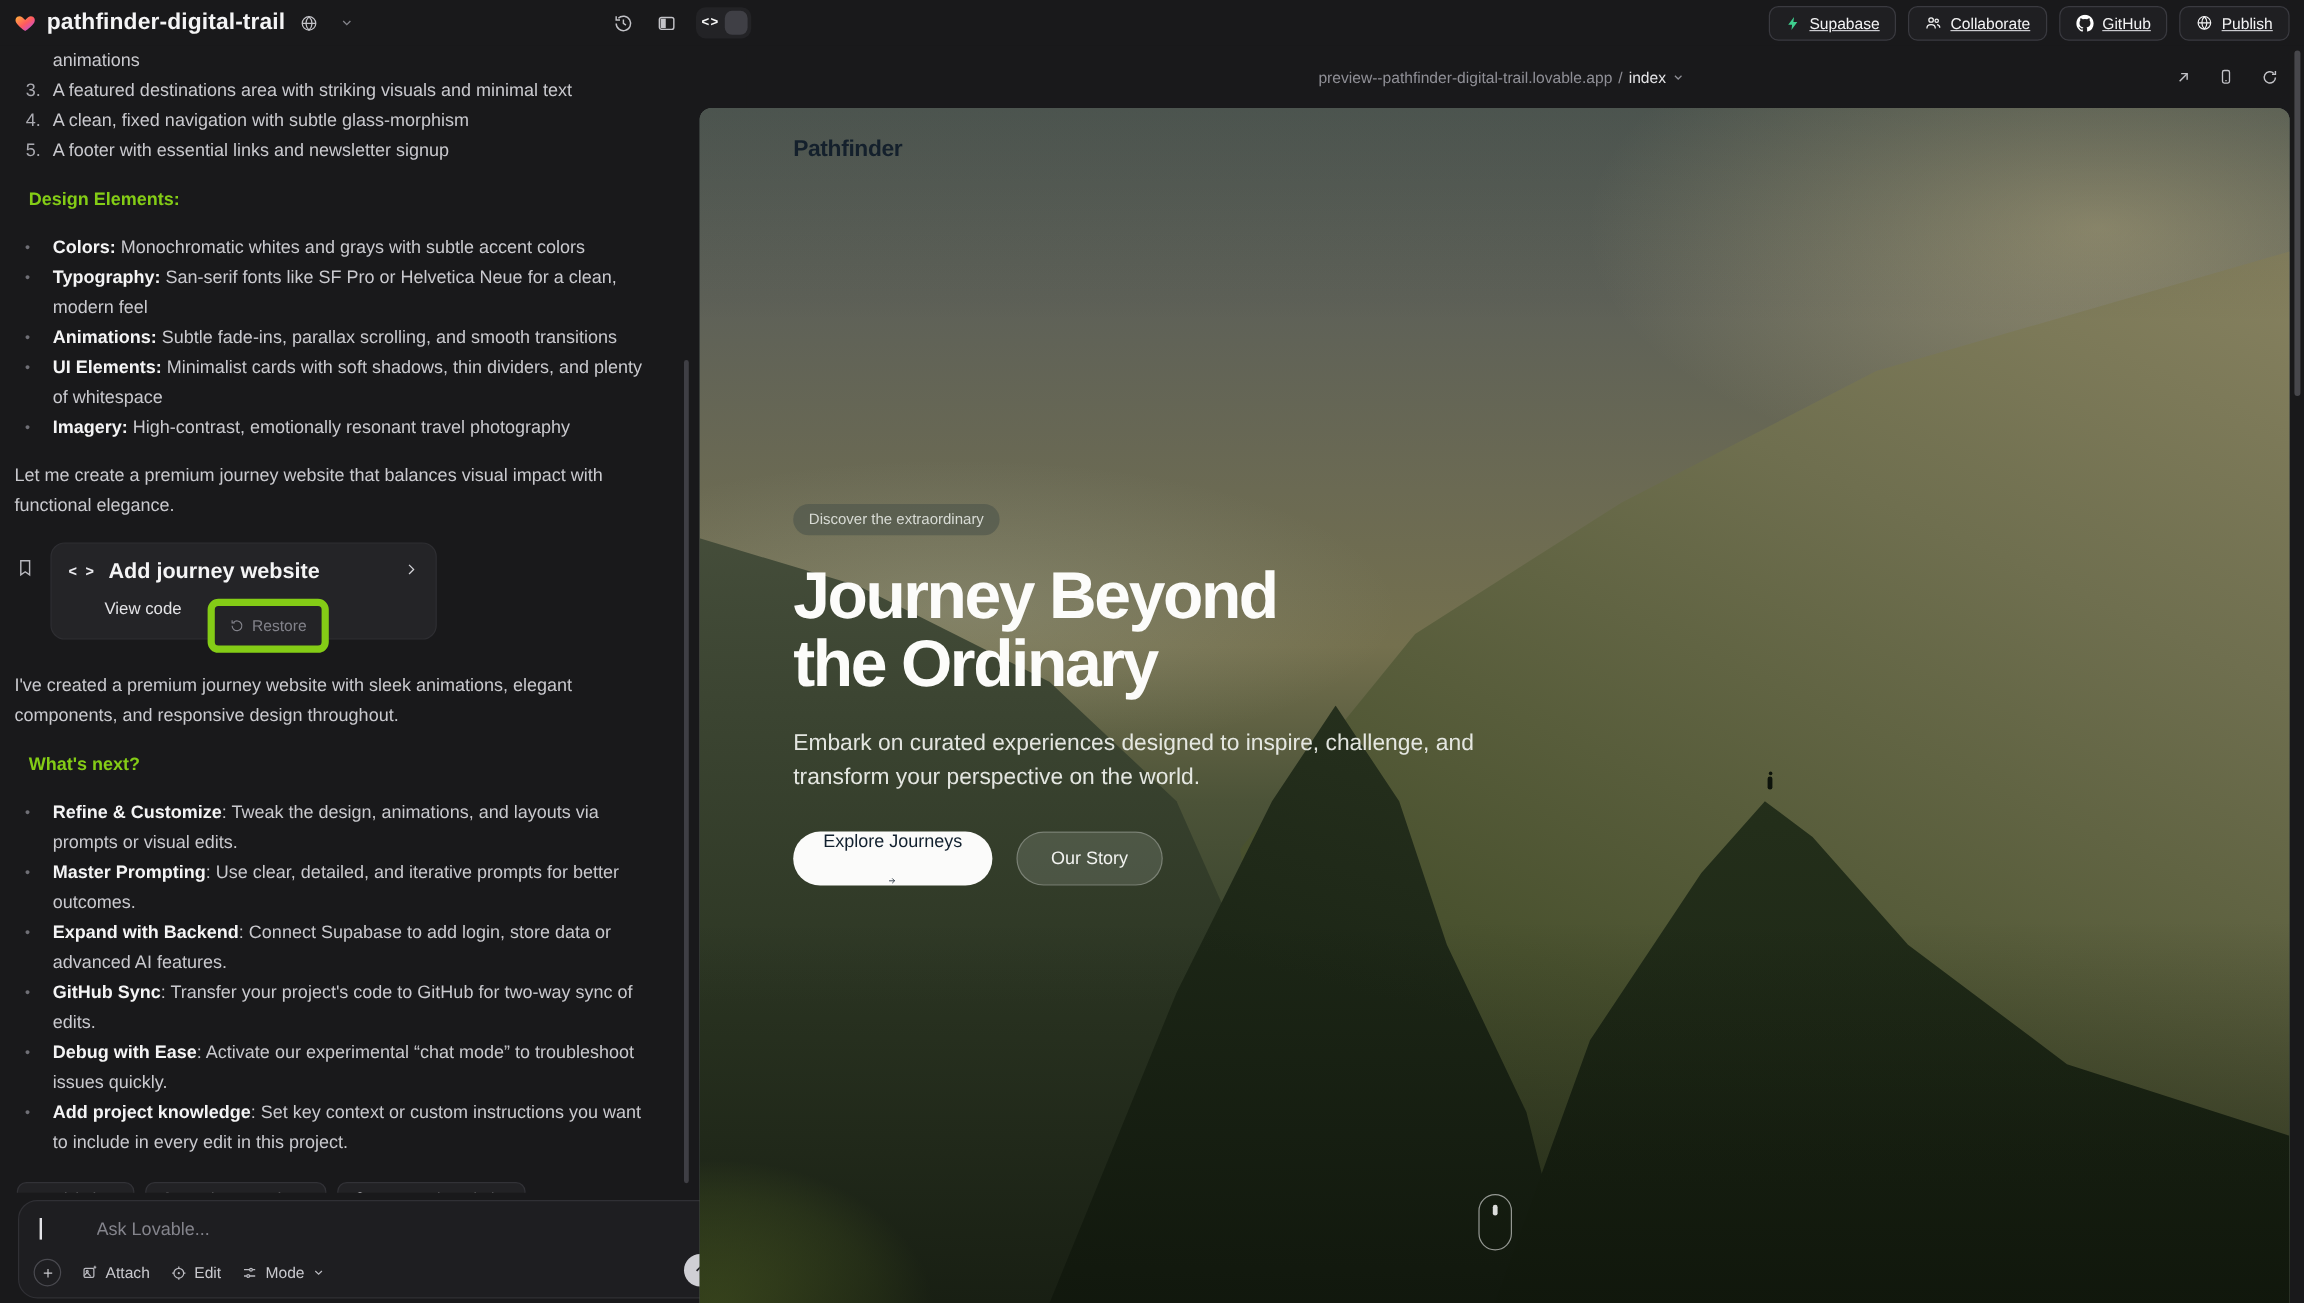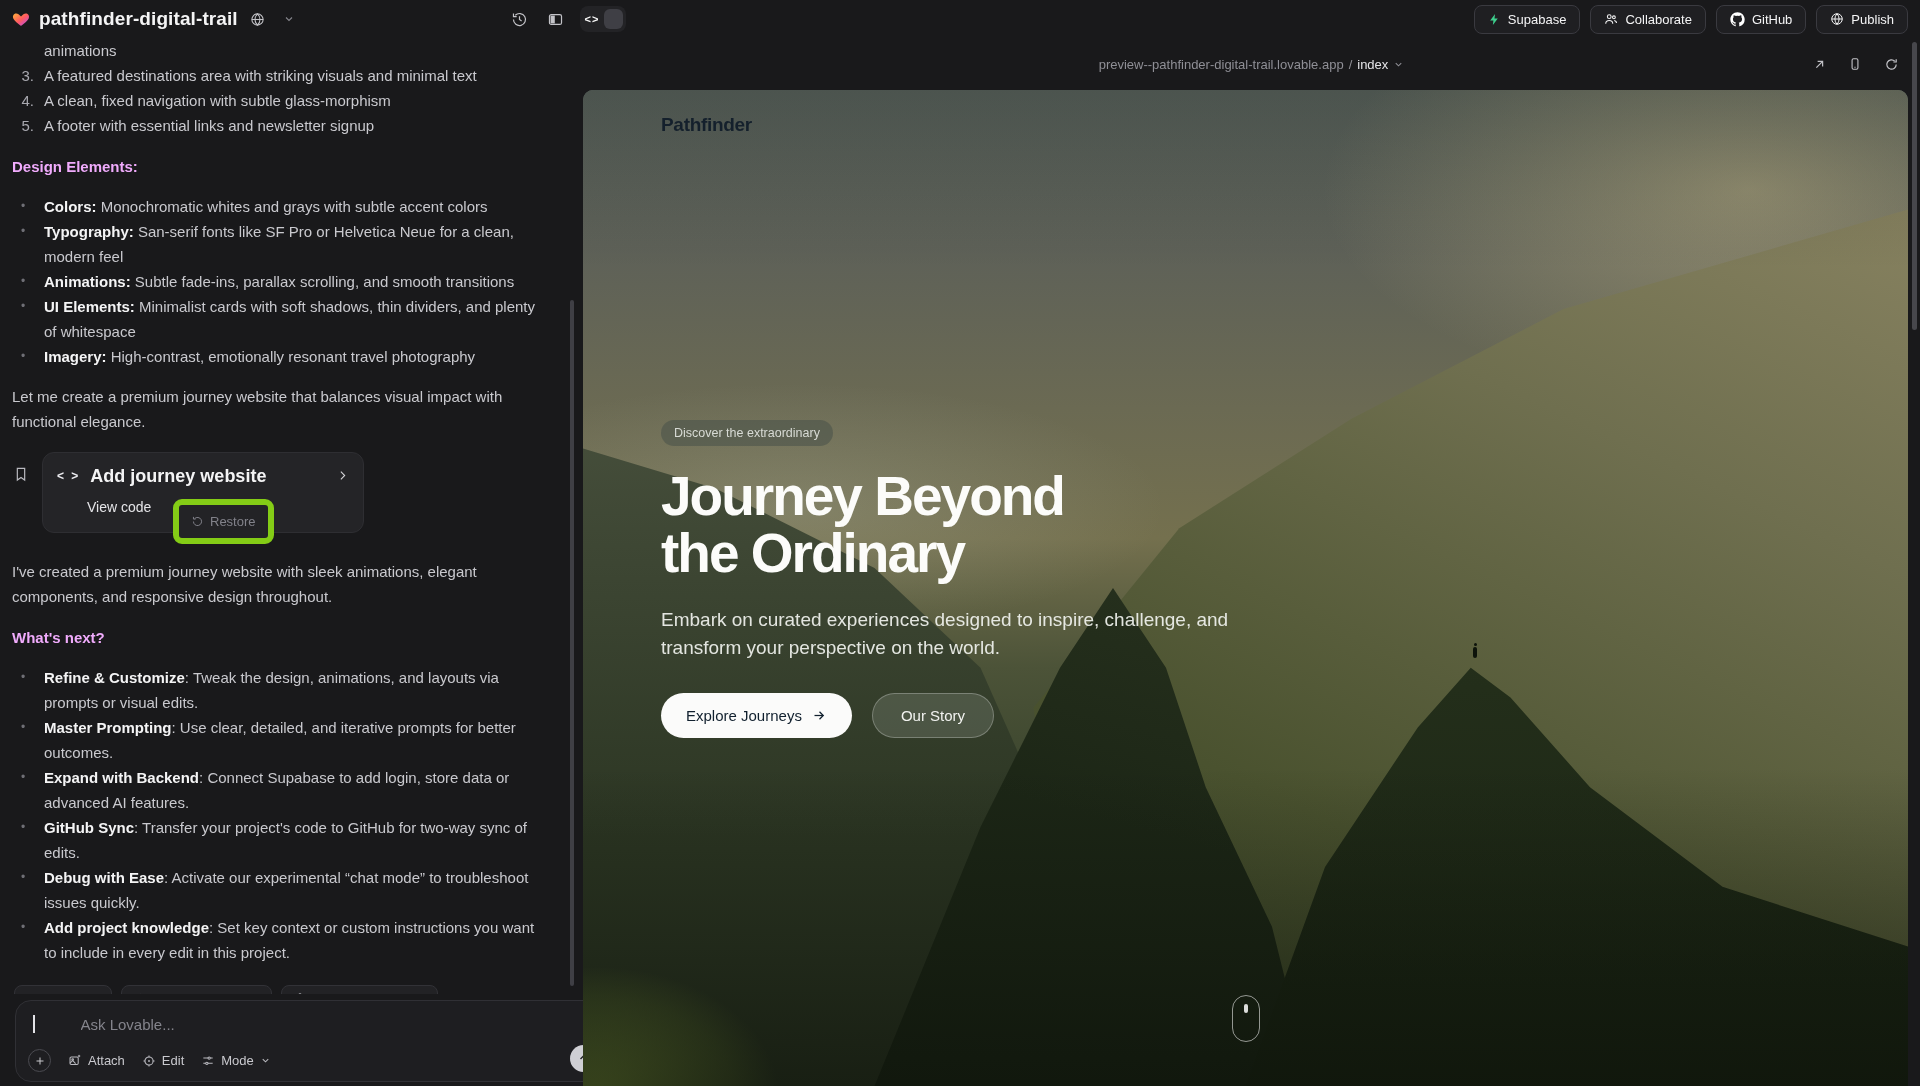--- a/index.html
+++ b/index.html
@@ -11,34 +11,34 @@
   .topbar { position:absolute; top:0; left:0; right:0; height:38px; display:flex; align-items:center; padding:0 12px; background:#19191b; z-index:50; }
   .tb-left { display:flex; align-items:center; gap:9px; }
   .logo-heart { width:18px; height:18px; display:flex; }
   .project-name { font-size:19px; font-weight:700; color:#f4f4f5; letter-spacing:.1px; cursor:pointer; }
   .tb-ico { color:#c3c3c8; display:flex; align-items:center; justify-content:center; width:22px; height:22px; cursor:pointer; }
   .tb-ico.dim { color:#85858c; }
   .tb-mid { position:absolute; left:508px; top:0; height:38px; display:flex; align-items:center; gap:14px; }
   .code-toggle { width:46px; height:26px; background:#232326; border-radius:8px; position:relative; display:flex; align-items:center; cursor:pointer; }
   .code-toggle .glyph { width:24px; text-align:center; color:#fafafa; font-size:11px; font-weight:700; letter-spacing:1px; }
   .code-toggle .knob { position:absolute; right:3px; top:3px; width:19px; height:20px; background:#3f3f45; border-radius:6px; }
-  .tb-right { margin-left:auto; display:flex; align-items:flex-start; gap:10px; }
+  .tb-right { margin-left:auto; display:flex; align-items:flex-start; gap:10px;text-decoration:underline; }
   .tb-btn { display:inline-flex; align-items:center; gap:7px; height:29px; padding:0 13px; border:1px solid #3a3a40; border-radius:8px; background:#1f1f22; color:#f4f4f5; font-size:13px; font-weight:500; cursor:pointer; }
   .tb-btn svg { flex:0 0 auto; }
 
   
   .chat { position:absolute; top:38px; left:0; width:622px; bottom:0; background:#19191b; overflow:hidden; }
   .chat-scroll { position:absolute; top:0; left:0; right:10px; bottom:92px; overflow:hidden; font-size:15px; line-height:25px; color:#c9c9ce; }
   .chat-inner { padding:0 20px 0 12px; }
   .chat b, .chat .lbl { color:#f4f4f5; font-weight:700; }
   .li-row { display:flex; }
   .li-num { width:22px; flex:0 0 22px; text-align:right; margin-right:10px; color:#a9a9b0; }
   .li-dot { width:22px; flex:0 0 22px; text-align:center; margin-right:10px; color:#6f6f76; font-size:12px; }
   .li-text { flex:1; max-width:505px; }
-  .chat h3 { font-size:15px; margin:16px 0 15px 0; color:#f0abfc; }
+  .chat h3 { font-size:15px; margin:16px 0 15px 12px; color:#84cc16; }
   .para { margin:15px 0; max-width:525px; }
 
   .card-row { display:flex; align-items:flex-start; margin:18px 0 26px 0; position:relative; }
   .bm-ico { color:#b9b9bf; margin:12px 13px 0 1px; cursor:pointer; }
   .action-card { position:relative; width:322px; background:#242427; border:1px solid #2e2e32; border-radius:12px; padding:11px 14px 12px 14px; cursor:pointer; }
   .ac-top { display:flex; align-items:center; gap:10px; }
   .ac-code { color:#ececf0; font-size:12px; font-weight:700; letter-spacing:2px; }
   .ac-title { color:#f4f4f5; font-weight:700; font-size:18px; flex:1; }
   .ac-chev { color:#d4d4d8; }
   .ac-sub { color:#e4e4e7; font-size:14px; margin:6px 0 0 30px; cursor:pointer; }
@@ -93,21 +93,21 @@
   .site-logo { font-size:19px; font-weight:700; color:#14202c; letter-spacing:-.3px; cursor:pointer; }
   .site-nav { margin-left:auto; display:flex; align-items:center; gap:30px; }
   .nav-link { font-size:14px; color:#222c38; cursor:pointer; }
   .book-btn { margin-left:26px; height:37px; padding:0 23px; border-radius:20px; background:#0d1b29; color:#fdfdfd; font-size:13.5px; display:flex; align-items:center; cursor:pointer; }
 
   .hero { position:absolute; left:78px; top:330px; z-index:20; }
   .hero-badge { display:inline-flex; align-items:center; height:26px; padding:0 13px; border-radius:14px; background:rgba(74,82,74,.58); color:#d8dbd5; font-size:12.5px; }
   .hero h1 { margin-top:22px; font-size:55px; line-height:1.04; font-weight:700; letter-spacing:-2px; color:#fcfcfa; }
   .hero-sub { margin-top:24px; max-width:585px; font-size:19px; line-height:1.45; color:rgba(240,242,238,.93); }
   .hero-btns { margin-top:32px; display:flex; align-items:center; gap:20px; }
-  .btn-primary { height:45px; padding:0 25px; border-radius:23px; background:#fbfbfa; color:#11202e; font-size:15px; font-weight:500; display:flex; align-items:center; gap:10px; cursor:pointer; }
+  .btn-primary { height:45px; padding:0 25px; border-radius:23px; background:#fbfbfa; color:#11202e; font-size:15px; font-weight:500; display:flex; align-items:center; gap:20px; cursor:pointer;flex-direction:column; }
   .btn-secondary { height:45px; padding:0 28px; border-radius:23px; background:rgba(150,158,148,.26); border:1px solid rgba(255,255,255,.26); color:#f2f3f0; font-size:15px; display:flex; align-items:center; cursor:pointer; }
   .mouse { position:absolute; left:50%; top:905px; transform:translateX(-50%); width:28px; height:47px; border:1.5px solid rgba(255,255,255,.55); border-radius:15px; z-index:20; }
   .mouse::before { content:""; position:absolute; top:8px; left:50%; transform:translateX(-50%); width:4px; height:9px; border-radius:2px; background:rgba(255,255,255,.85); }
 </style>
 </head>
 <body>
 
 <div class="app">
 
   <div class="topbar">

